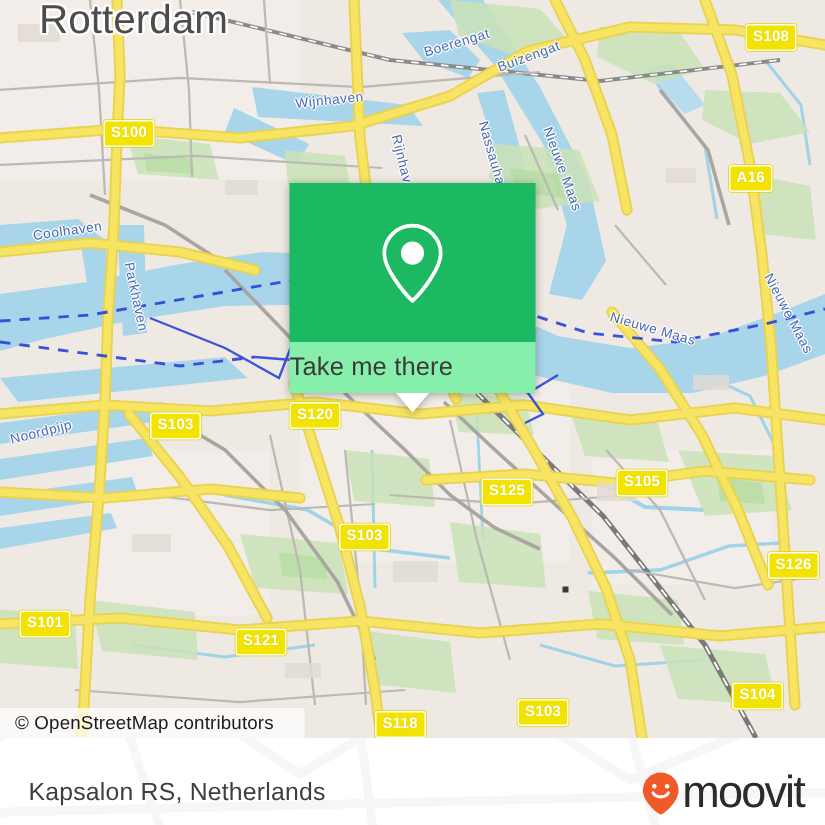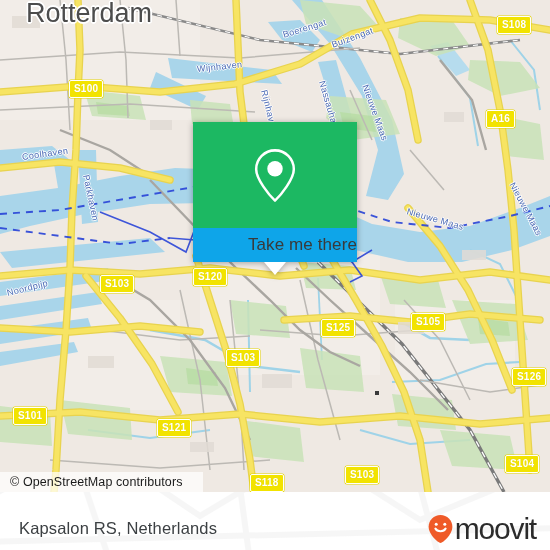--- a/index.html
+++ b/index.html
@@ -66,22 +66,22 @@
   #callout {
     position:absolute; left:193px; top:122px; width:164px;
     filter:drop-shadow(0 1px 3px rgba(0,0,0,.32));
   }
   #callout-head {
     background:#1cb862; height:106px;
     display:flex; align-items:center; justify-content:center;
   }
   #pin-wrap { width:48px; height:56px; }
   #callout-body {
-    background:#0ea5e9; height:34px;
-    display:flex; align-items:center; justify-content:flex-end;padding-left:20px;
+    background:#86efac; height:34px;
+    display:flex; align-items:center; justify-content:flex-start;
   }
   #callout-label {
     font-size:17px; color:#3a3a3a; letter-spacing:.1px;
   }
   #callout-tail {
     width:0; height:0; margin:0 auto;
     border-left:11px solid transparent;
     border-right:11px solid transparent;
     border-top:13px solid #ffffff;
   }
@@ -311,21 +311,21 @@
         <div class="shield" style="left: 100px; top: 275px;">S103</div>
         <div class="shield" style="left: 193px; top: 268px;">S120</div>
         <div class="shield" style="left: 321px; top: 319px;">S125</div>
         <div class="shield" style="left: 411px; top: 313px;">S105</div>
         <div class="shield" style="left: 512px; top: 368px;">S126</div>
         <div class="shield" style="left: 13px; top: 395px; margin-top: 12px;">S101</div>
         <div class="shield" style="left: 226px; top: 349px;">S103</div>
         <div class="shield" style="left: 157px; top: 419px;">S121</div>
         <div class="shield" style="left: 250px; top: 474px;">S118</div>
         <div class="shield" style="left: 345px; top: 466px;">S103</div>
-        <div class="shield" style="left: 488px; top: 455px; margin-left: 17px;">S104</div>
+        <div class="shield" style="left: 488px; top: 455px;">S104</div>
       </div>
 
     <div id="callout">
       <div id="callout-head">
         <svg id="pin-wrap" viewBox="0 0 48 58">
           <path d="M24 3.5 C13.2 3.5 4.5 12.2 4.5 23 C4.5 33.2 18 50 24 55.5
                    C30 50 43.5 33.2 43.5 23 C43.5 12.2 34.8 3.5 24 3.5 Z" fill="none" stroke="#ffffff" stroke-width="2.6" stroke-linejoin="round"></path>
           <circle cx="24" cy="22.5" r="8" fill="#ffffff"></circle>
         </svg>
       </div>

